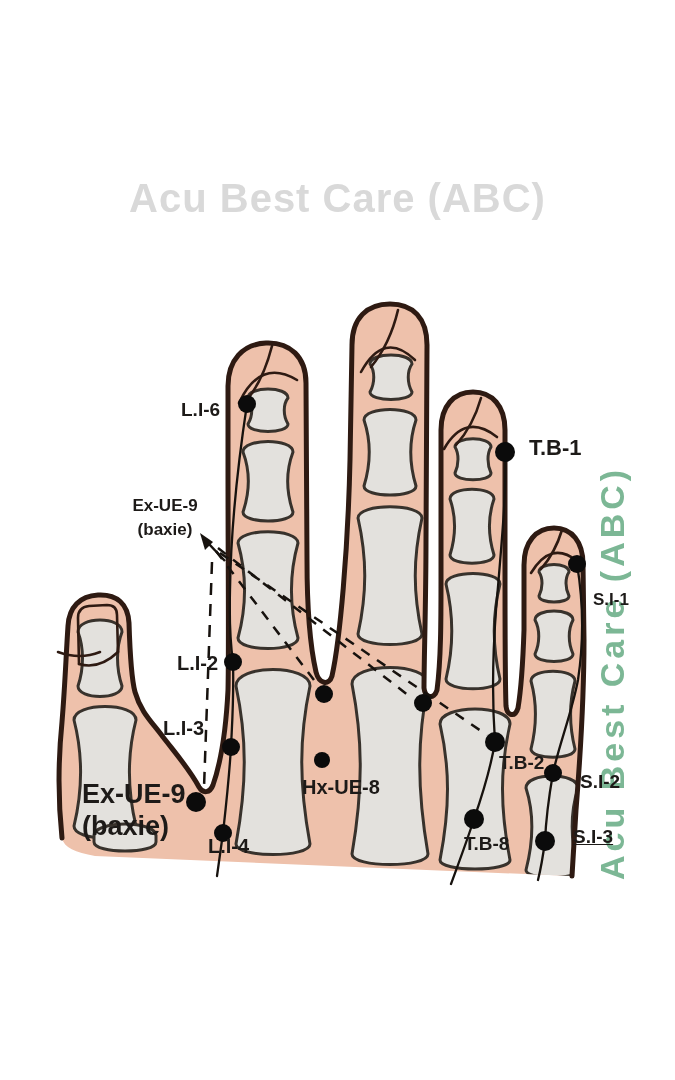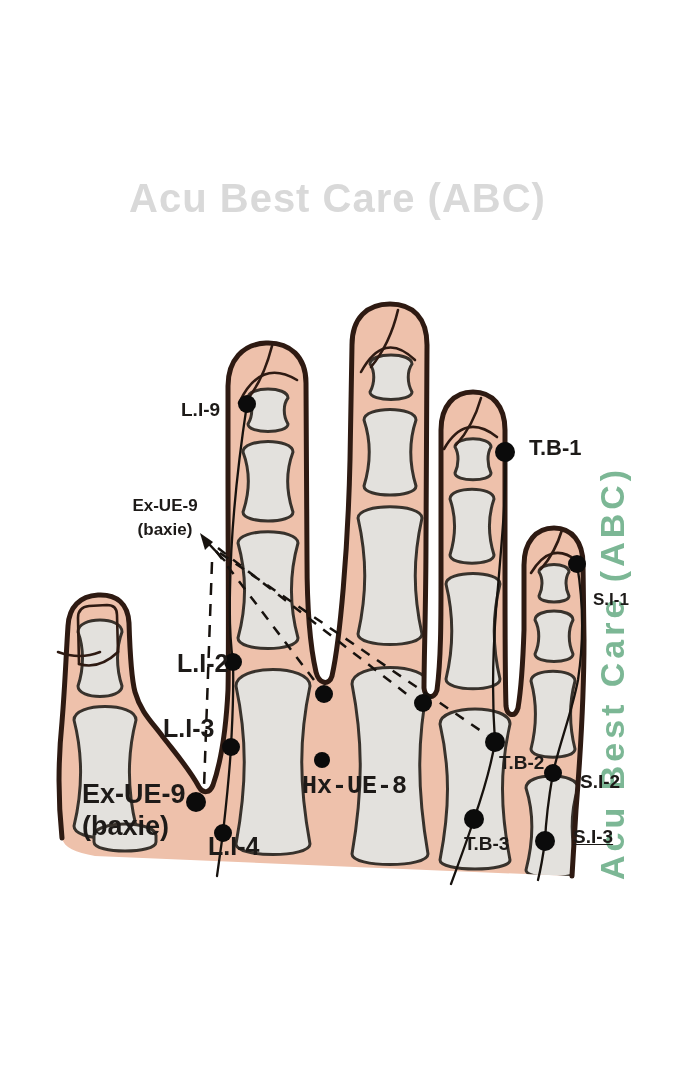--- a/index.html
+++ b/index.html
@@ -38,21 +38,21 @@
   svg.hand { position: absolute; left: 0; top: 0; }
   .pt-label {
     position: absolute;
     color: var(--label, #1d1a18);
     font-weight: 600;
     font-size: 19px;
     line-height: 23px;
     white-space: pre-line;
   }
   .pt-label.fs17 { font-size: 17px; line-height: 21px; }
-  .pt-label.fs20 { font-size: 25px; line-height: 24px; }
+  .pt-label.fs20 { font-size: 20px; line-height: 24px; }
   .pt-label.big-bold { font-size: 22px; line-height: 28px; font-weight: 700; }
   .pt-label.ex-upper { font-size: 17px; line-height: 24px; font-weight: 700; text-align: center; width: 74px; }
   .pt-label.ex-lower { font-size: 27px; line-height: 32px; font-weight: 700; }
 </style>
 </head>
 <body>
 
 <div class="stage">
 
   <div class="wm-top">Acu Best Care (ABC)</div>
@@ -124,29 +124,29 @@
         <circle cx="322" cy="760" r="8" style="fill: var(--dot, #0b0b0b);"></circle>
         <circle cx="505" cy="452" r="10" style="fill: var(--dot, #0b0b0b);"></circle>
         <circle cx="495" cy="742" r="10" style="fill: var(--dot, #0b0b0b);"></circle>
         <circle cx="474" cy="819" r="10" style="fill: var(--dot, #0b0b0b);"></circle>
         <circle cx="577" cy="564" r="9" style="fill: var(--dot, #0b0b0b);"></circle>
         <circle cx="553" cy="773" r="9" style="fill: var(--dot, #0b0b0b);"></circle>
         <circle cx="545" cy="841" r="10" style="fill: var(--dot, #0b0b0b);"></circle>
       </g>
   </svg>
 
-  <div class="pt-label" style="left:181px; top:398px;">L.I-9</div>
+  <div class="pt-label" style="left:181px; top:398px;">L.I-6</div>
   <div class="pt-label fs20" style="left:177px; top:651px;">L.I-2</div>
   <div class="pt-label fs20" style="left:163px; top:716px;">L.I-3</div>
   <div class="pt-label fs20" style="left:168px; top:834px;margin-left:40px;">L.I-4</div>
   <div class="pt-label ex-upper" style="left:128px; top:494px;">Ex-UE-9
 (baxie)</div>
   <div class="pt-label ex-lower" style="left:82px; top:778px;">Ex-UE-9
 (baxie)</div>
-  <div class="pt-label fs20" style="left:302px; top:775px;font-family:Liberation Mono, monospace;">Hx-UE-8</div>
+  <div class="pt-label fs20" style="left:302px; top:775px;">Hx-UE-8</div>
   <div class="pt-label big-bold" style="left:529px; top:434px;">T.B-1</div>
   <div class="pt-label" style="left:499px; top:751px;">T.B-2</div>
-  <div class="pt-label" style="left:464px; top:832px;">T.B-3</div>
+  <div class="pt-label" style="left:464px; top:832px;">T.B-8</div>
   <div class="pt-label fs17" style="left:593px; top:554px;margin-top:35px;">S.I-1</div>
   <div class="pt-label" style="left:580px; top:770px;">S.I-2</div>
   <div class="pt-label" style="left:573px; top:825px;text-decoration:underline;">S.I-3</div>
 
 </div>
 
 </body></html>

